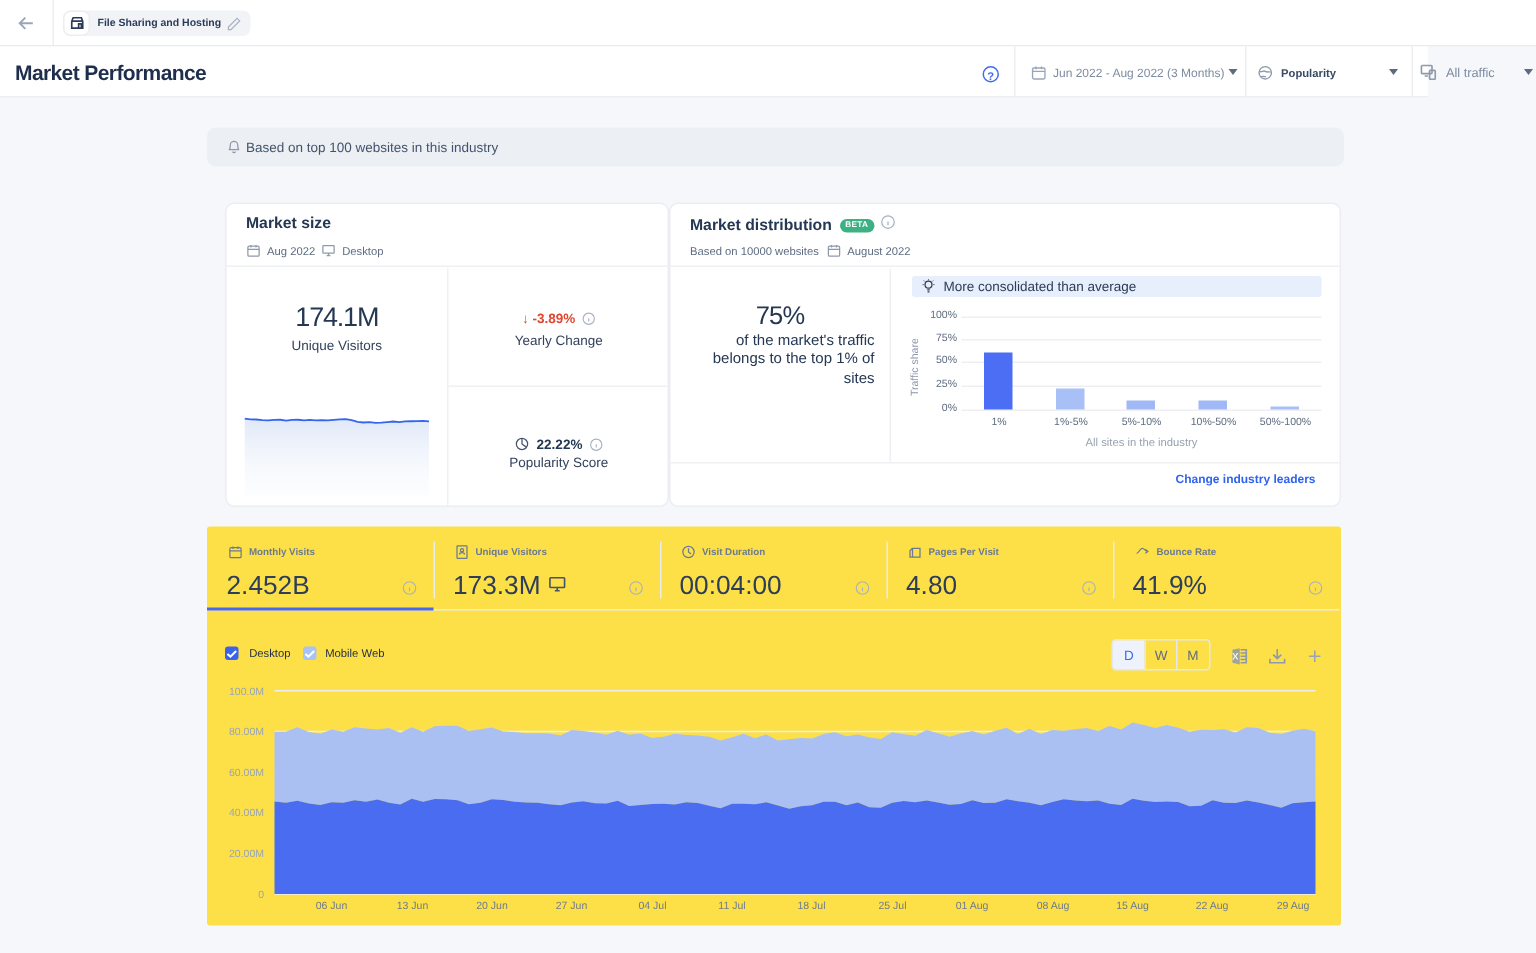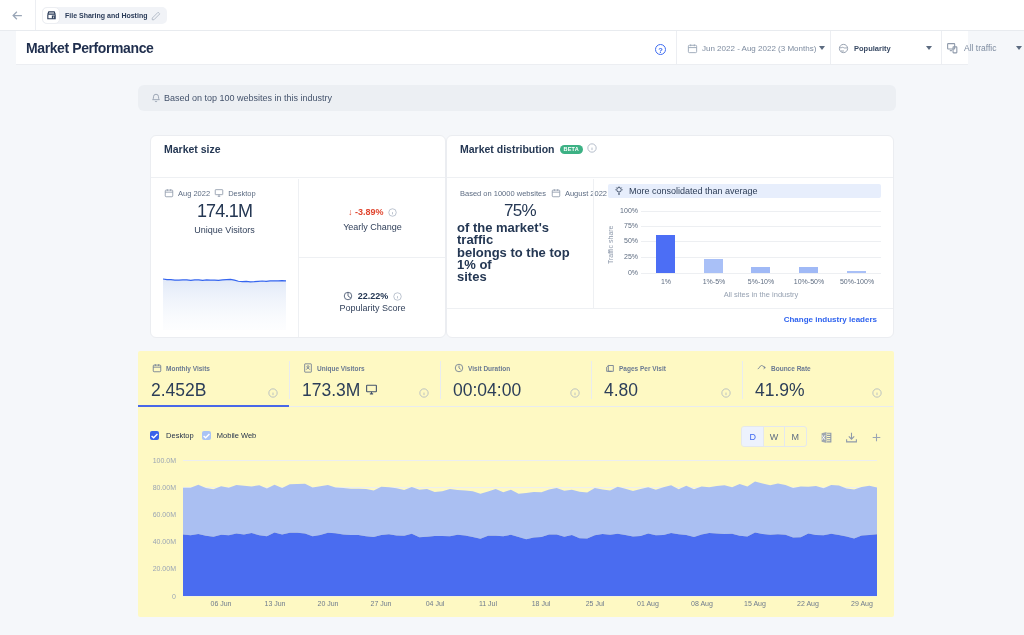--- a/index.html
+++ b/index.html
@@ -4,54 +4,54 @@
 <style>
 * { margin:0; padding:0; box-sizing:border-box; }
 html,body { width:1024px; height:635px; overflow:hidden; }
 body { font-family:"Liberation Sans", sans-serif; background:#f5f7fa; position:relative; }
 #topbar { position:absolute; left:0; top:0; width:1024px; height:31px; background:#fff; border-bottom:1px solid #e8ebef; }
 #backarrow { position:absolute; left:10px; top:8px; width:15px; height:15px; color:#9aa6b7; }
 #tb-div { position:absolute; left:35px; top:0; width:1px; height:30px; background:#eceef2; }
 #chip { position:absolute; left:42px; top:7px; height:17px; background:#f1f3f7; border-radius:5px; display:flex; align-items:center; padding-right:6px; }
 #chip-icon { width:18px; height:17px; background:#fff; border:1px solid #eceef2; border-radius:5px; display:flex; align-items:center; justify-content:center; color:#2a3b58; }
 #chip-label { font-size:7px; font-weight:bold; color:#2a3b58; margin:0 4px 0 5px; }
-#header { position:absolute; left:16px; top:31px; width:952px; height:34px; background:#fff; border-bottom:1px solid #eceef2; }
+#header { position:absolute; left:0; top:31px; width:952px; height:34px; background:#fff; border-bottom:1px solid #eceef2; }
 #htitle { position:absolute; left:10px; top:9px; font-size:14px; font-weight:bold; letter-spacing:-0.4px; color:#1f2e4d; }
 .hdiv { position:absolute; top:0; width:1px; height:33px; background:#eceef2; }
 #help { position:absolute; left:655px; top:44px; width:11px; height:11px; border:1px solid #3e6cf2; border-radius:50%; color:#3e6cf2; font-size:7.5px; font-weight:bold; text-align:center; line-height:11px; }
 .hctrl { position:absolute; top:31px; height:34px; display:flex; align-items:center; font-size:8px; color:#7e8ca0; }
 .caret { width:0; height:0; border-left:3.5px solid transparent; border-right:3.5px solid transparent; border-top:4px solid #5c6b80; position:absolute; top:46px; }
 #banner { position:absolute; left:138px; top:85px; width:758px; height:26px; background:#eceff3; border-radius:6px; display:flex; align-items:center; font-size:9px; color:#44536c; }
 .card { position:absolute; background:#fff; border-radius:6px; border:1px solid #ebedf1; }
 #card1 { left:150px; top:135px; width:296px; height:203px; }
 #card2 { left:446px; top:135px; width:448px; height:203px; }
 .cardhead { position:absolute; left:0; top:0; right:0; height:42px; border-bottom:1px solid #eef0f3; }
 .ctitle { position:absolute; left:13px; top:7px; font-size:10.5px; font-weight:bold; color:#243753; }
-.csub { position:absolute; left:13px; top:26px; font-size:7.5px; color:#5d6c83; display:flex; align-items:center;margin-top:26px; }
+.csub { position:absolute; left:13px; top:26px; font-size:7.5px; color:#5d6c83; display:flex; align-items:center; }
 #c1-vdiv { position:absolute; left:147px; top:43px; width:1px; bottom:0; background:#eef0f3; }
 #c1-hdiv { position:absolute; left:148px; top:121px; right:0; height:1px; background:#eef0f3; }
 #c1-big { position:absolute; left:0; top:65px; width:147px; text-align:center; font-size:18px; letter-spacing:-0.8px; color:#243753; }
 #c1-big2 { position:absolute; left:0; top:89px; width:147px; text-align:center; font-size:9px; color:#33425c; }
 .statline { position:absolute; width:149px; left:147px; text-align:center; font-size:9px; font-weight:bold; color:#243753; }
 .statlab { position:absolute; width:149px; left:147px; text-align:center; font-size:9px; color:#33425c; font-weight:normal; }
 #spark { position:absolute; left:12px; top:141px; }
 #beta { display:inline-block; background:#3cb184; color:#fff; font-size:5.5px; font-weight:bold; border-radius:5px; padding:1.5px 4px; vertical-align:2px; margin-left:5px; letter-spacing:0.2px; }
 #c2-vdiv { position:absolute; left:146px; top:43px; width:1px; height:129px; background:#eef0f3; }
 #c2-hdiv { position:absolute; left:0; top:172px; right:0; height:1px; background:#eef0f3; }
 #c2-61 { position:absolute; left:0; top:65px; width:146px; text-align:center; font-size:17px; letter-spacing:-0.6px; color:#243753; }
-#c2-txt { position:absolute; left:10px; top:86px; width:126px; text-align:left; font-size:13px; color:#243753; line-height:12.3px;font-weight:bold; }
+#c2-txt { position:absolute; left:10px; top:86px; width:126px; text-align:right; font-size:10px; color:#243753; line-height:12.3px; }
 #c2-note { position:absolute; left:161px; top:48px; width:273px; height:14px; background:#e7eefc; border-radius:2px; font-size:9px; color:#2c3c55; display:flex; align-items:center; }
 #c2-link { position:absolute; right:16px; top:179px; font-size:8px; font-weight:bold; color:#2f63ef; }
 #traffshare { position:absolute; left:160px; top:128px; font-size:7px; color:#8b97a9; transform:rotate(-90deg); transform-origin:0 0; white-space:nowrap; }
 .ylab { position:absolute; font-size:7px; color:#5e6c80; width:33px; text-align:right; }
 .gline { position:absolute; height:1px; background:#edeff2; left:194px; width:240px; }
 .bar { position:absolute; }
 .xlab { position:absolute; font-size:7px; color:#5e6c80; text-align:center; width:60px; }
 #allsites { position:absolute; left:194px; top:154px; width:240px; text-align:center; font-size:7.5px; color:#97a2b2; }
-#metrics { position:absolute; left:138px; top:351px; width:756px; height:266px; background:#fef9c3; border-radius:2px; }
+#metrics { position:absolute; left:138px; top:351px; width:756px; height:266px; background:#fde047; border-radius:2px; }
 .mtab { position:absolute; top:0; width:151px; height:56px; border-bottom:1px solid #e9ecf0; }
 .mtab .lab { position:absolute; left:14px; top:12px; font-size:6.5px; font-weight:bold; color:#6b7a92; display:flex; align-items:center; white-space:nowrap; }
 .mtab .lab svg { margin-right:4px; }
 .mtab .val { position:absolute; left:13px; top:29px; font-size:17.5px; color:#2c3e59; }
 .mtab .inf { position:absolute; right:11px; top:33px; }
 .mdiv { position:absolute; top:10px; width:1px; height:38px; background:#e9ecf0; }
 #tab1line { position:absolute; left:0; top:54px; width:151px; height:2px; background:#4968e8; }
 .cb { width:9px; height:9px; border-radius:2px; display:inline-block; position:relative; vertical-align:-2px; }
 .cb svg { position:absolute; left:1px; top:1.5px; }
 #legend { position:absolute; left:12px; top:80px; font-size:7.5px; color:#1e2c47; }

